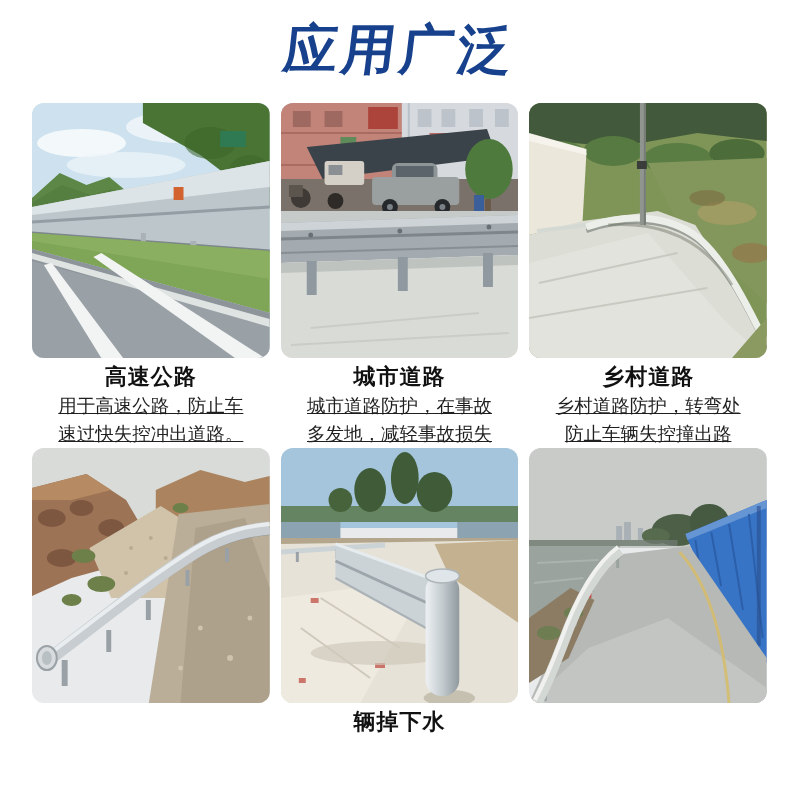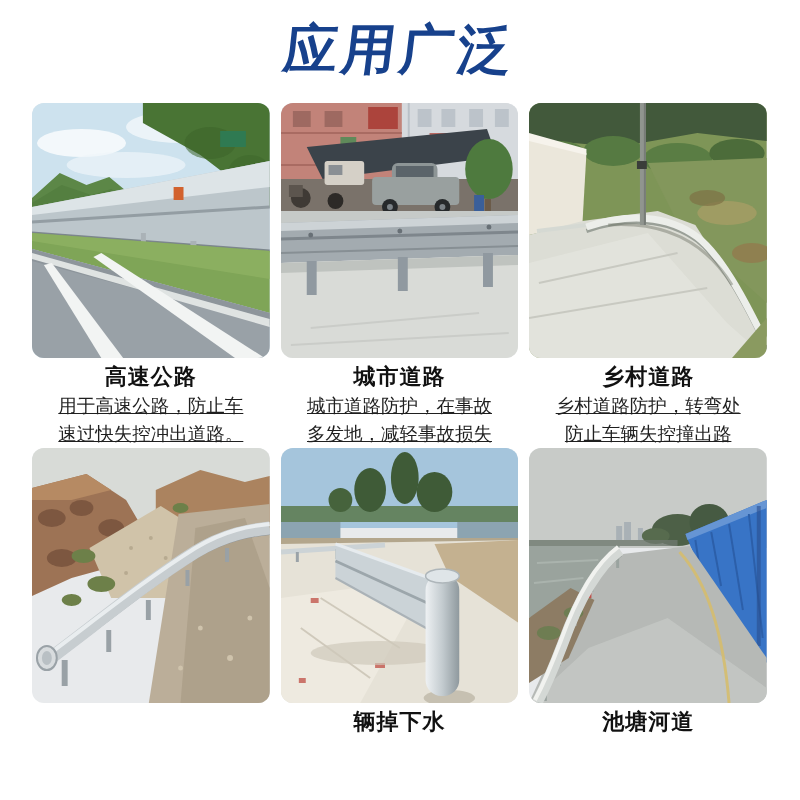--- a/index.html
+++ b/index.html
@@ -295,18 +295,17 @@
           <rect x="62" y="130" width="3" height="14" fill="#9aa39f"></rect>
           <rect x="44" y="162" width="4" height="16" fill="#9aa39f"></rect>
           <rect x="28" y="200" width="4" height="18" fill="#9aa39f"></rect>
           <rect x="14" y="235" width="4" height="18" fill="#9aa39f"></rect>
           <path d="M 93,107 C 71,122 51,157 35,200 C 25,226 17,244 9,258" stroke="#949c96" stroke-width="3" fill="none"></path>
           <path d="M 92,102 C 70,118 50,152 34,196 C 24,222 16,240 8,255" stroke="#d4d8d5" stroke-width="11" fill="none"></path>
           <path d="M 90,99 C 68,115 48,149 32,193 C 22,219 14,237 6,252" stroke="#f1f2ef" stroke-width="4" fill="none"></path>
         </svg>
       </div>
       <div class="caption">
-        <h2 class="card-title">池塘河道</h2>
       </div>
     </div>
 
   </div>
 </div>
 
 </body></html>

